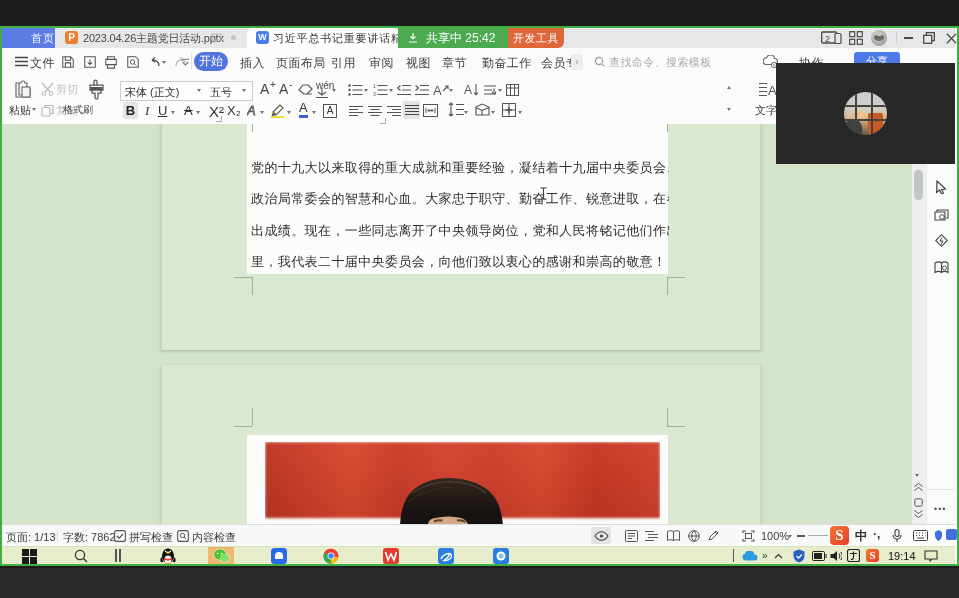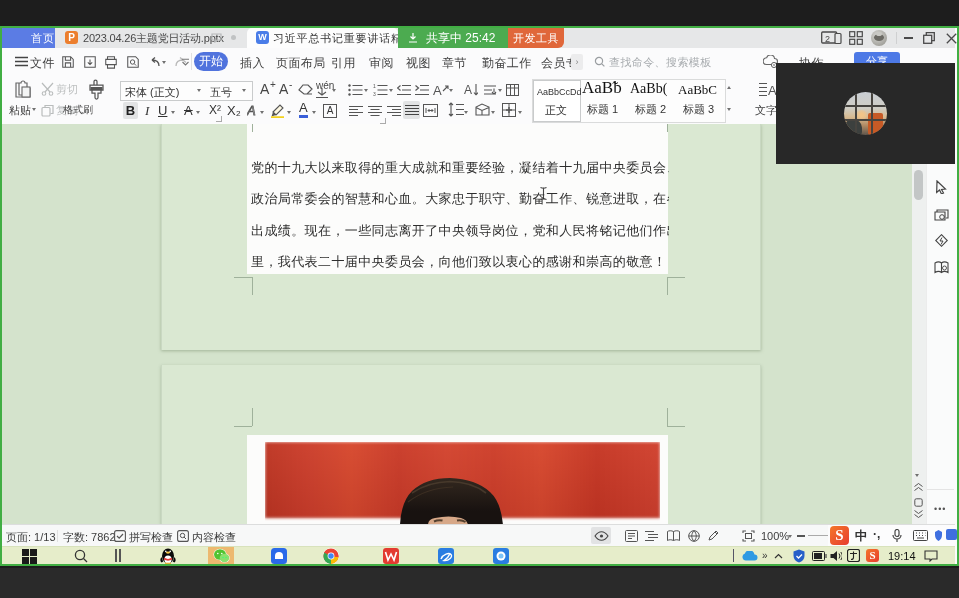--- a/index.html
+++ b/index.html
@@ -221,21 +221,21 @@
     <svg class="ic abs" style="left:504px;top:8px" width="13" height="12" viewBox="0 0 13 12">
         <rect x="0.5" y="0.5" width="12" height="11" stroke="#555" fill="none"></rect>
         <path d="M0.5 4h12M4.5 0.5V11.5M8.5 0.5V11.5" stroke="#555" stroke-width="1"></path>
       </svg>
     <span class="abs" style="left:121px;top:26px;width:15px;height:17px;background:#e2e3e4;border-radius:2px;font-size:13px;font-weight:bold;color:#222;text-align:center;line-height:17px">B</span>
     <span class="abs" style="left:143px;top:27px;font-size:13px;font-style:italic;font-family:'Liberation Serif',serif;color:#333">I</span>
     <span class="abs" style="left:156px;top:27px;font-size:13px;text-decoration:underline;color:#333">U</span>
       <i class="dn" style="left:169px;top:35.0px"></i>
     <span class="abs" style="left:182px;top:27px;font-size:13px;text-decoration:line-through;color:#333">A</span>
       <i class="dn" style="left:194px;top:35.0px"></i>
-    <span class="abs" style="left:207px;top:27px;font-size:12px;color:#333">X²</span>
+    <span class="abs" style="left:207px;top:27px;font-size:15px;color:#333">X²</span>
     <span class="abs" style="left:225px;top:27px;font-size:13px;color:#333">X₂</span>
     <svg class="ic abs" style="left:245px;top:27px" width="13" height="14" viewBox="0 0 13 14">
         <text x="0" y="12" font-size="13" font-style="italic" fill="none" stroke="#555" stroke-width="0.8">A</text>
       </svg>
       <i class="dn" style="left:258px;top:35.0px"></i>
     <svg class="ic abs" style="left:268px;top:26px" width="15" height="16" viewBox="0 0 15 16">
         <path d="M3 10L10 3l3 3-7 7z" stroke="#555" stroke-width="1.1" fill="#fdf8e3"></path>
         <path d="M3 10l-1.5 4.5L6 13z" fill="#555"></path>
         <path d="M1 15.5h13" stroke="#f3d11d" stroke-width="2.5"></path>
       </svg>
@@ -268,38 +268,20 @@
     <svg class="ic abs" style="left:473px;top:27px" width="15" height="13" viewBox="0 0 15 13">
         <path d="M1 12V4l6-3 7 3v8z M1 4.5l6 3 7-3 M7 7.5V12" stroke="#555" stroke-width="1.1" fill="none"></path>
       </svg>
       <i class="dn" style="left:489px;top:35.0px"></i>
     <svg class="ic abs" style="left:500px;top:27px" width="14" height="14" viewBox="0 0 14 14">
         <rect x="0.5" y="0.5" width="13" height="13" stroke="#555" fill="none"></rect>
         <path d="M7 0.5v13M0.5 7h13" stroke="#555"></path>
         <path d="M4 7h6M7 4v6" stroke="#555" stroke-width="1.4"></path>
       </svg>
       <i class="dn" style="left:516px;top:35.0px"></i>
-    <div class="abs" style="left:530px;top:3px;width:192px;height:42px;border:1px solid #dadbdb;background:#fdfdfd">
-      <div class="abs" style="left:0;top:0;width:46px;height:40px;border:1px solid #c9cbcc;background:#fff">
-          <span class="abs" style="left:3px;top:6px;font-size:9px;color:#333">AaBbCcDd</span>
-          <span class="abs" style="left:11px;top:22px;font-size:11px;color:#333">正文</span>
-        </div>
-      <div class="abs" style="left:48px;top:0;width:46px;height:40px">
-          <span class="abs" style="left:1px;top:-2px;font-size:17px;color:#111;font-family:'Liberation Serif',serif">AaBᵬ</span>
-          <span class="abs" style="left:6px;top:22px;font-size:11px;color:#333">标题 1</span>
-        </div>
-      <div class="abs" style="left:96px;top:0;width:46px;height:40px">
-          <span class="abs" style="left:1px;top:1px;font-size:14px;color:#111;font-family:'Liberation Serif',serif">AaBb(</span>
-          <span class="abs" style="left:6px;top:22px;font-size:11px;color:#333">标题 2</span>
-        </div>
-      <div class="abs" style="left:144px;top:0;width:46px;height:40px">
-          <span class="abs" style="left:1px;top:2px;font-size:13px;color:#111;font-family:'Liberation Serif',serif">AaBbC</span>
-          <span class="abs" style="left:6px;top:22px;font-size:11px;color:#333">标题 3</span>
-        </div>
-    </div>
     <i class="up" style="left:725px;top:10px"></i>
       <i class="dn" style="left:725px;top:32px"></i>
     <svg class="ic abs" style="left:757px;top:6px" width="17" height="16" viewBox="0 0 17 16">
         <path d="M0 1.5h8M0 5.5h8M0 9.5h8M0 13.5h8" stroke="#555" stroke-width="1.2"></path>
         <text x="9" y="13" font-size="13" fill="#555">A</text>
       </svg>
     <span class="abs" style="left:753px;top:27px;font-size:11px;color:#3d3d3d;white-space:nowrap">文字排</span>
     <span class="abs" style="left:214px;top:40px;width:5px;height:5px;border-right:1px solid #aaa;border-bottom:1px solid #aaa"></span>
     <span class="abs" style="left:378px;top:42px;width:5px;height:5px;border-right:1px solid #aaa;border-bottom:1px solid #aaa"></span>
   </div>

